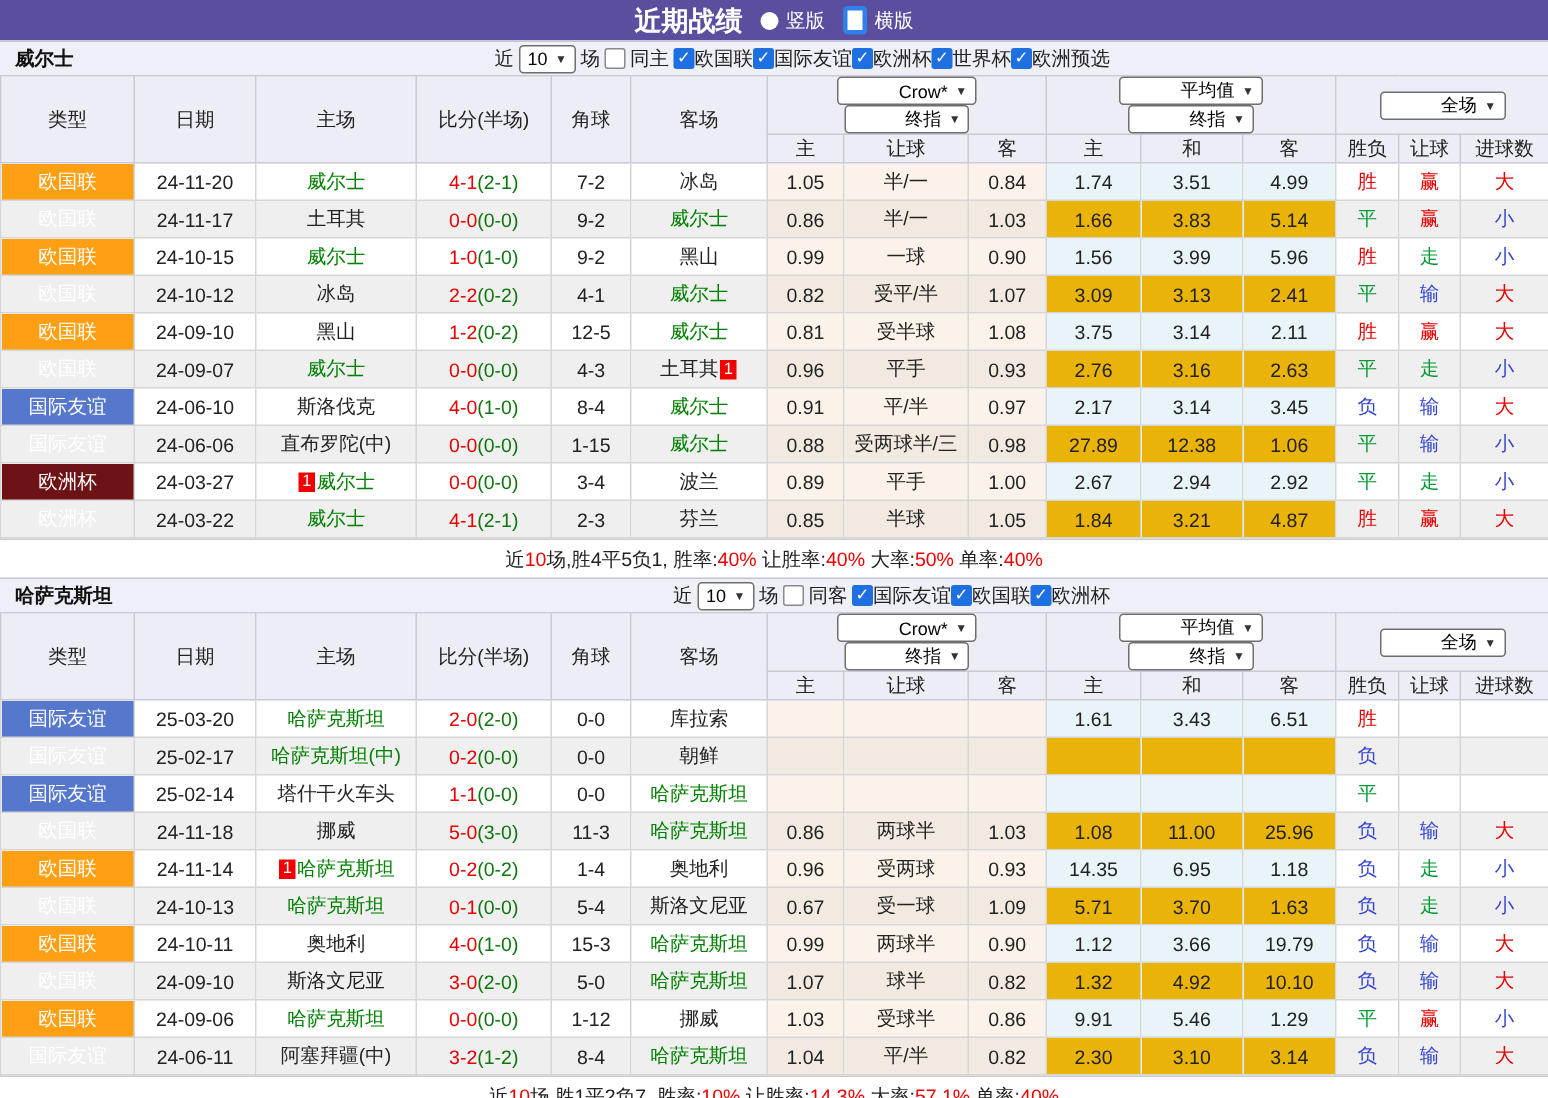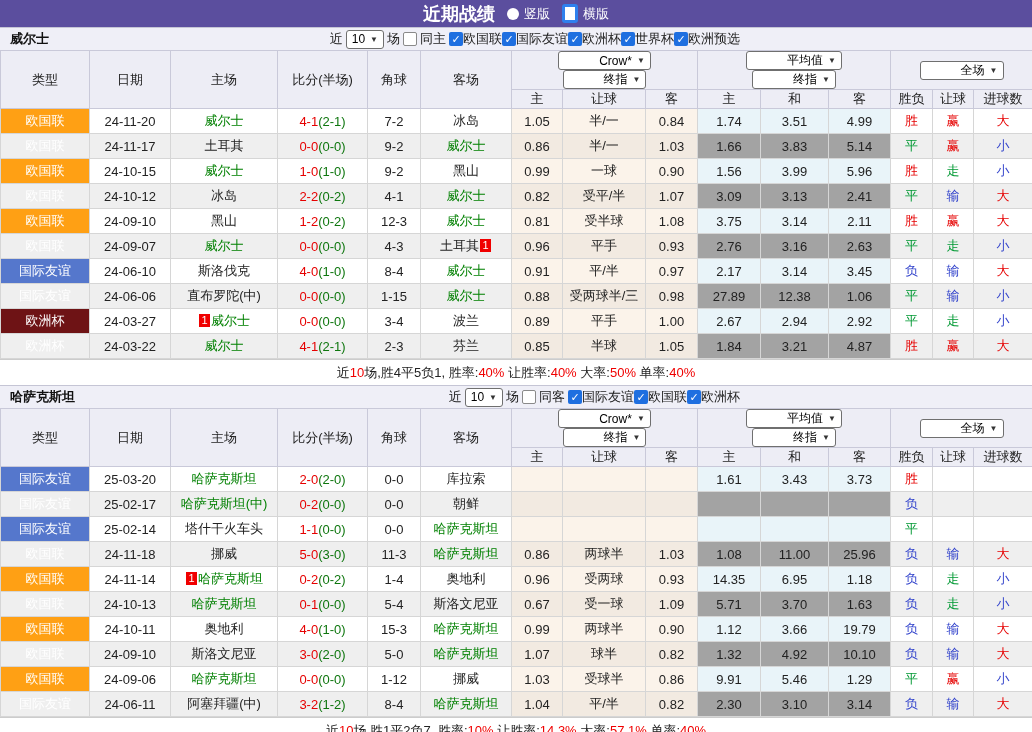--- a/index.html
+++ b/index.html
@@ -48,21 +48,21 @@
   tr.h2 th { height:19px; }
   th.grp .sel { margin:0 3px;padding-left:40px; }
   tbody td {
     border:1px solid #D6D6D6; text-align:center; height:25px; padding:0 2px;
     overflow:hidden; white-space:nowrap;
   }
   tr.alt td { background:#EFEFEF; }
   td.odds { background:#FBF3EA;margin-left:10px; }
   tr.alt td.odds { background:#F2EAE1; }
   td.avg { background:#E9F4F9; }
-  tr.alt td.avg { background:#a3a3a3; }
+  tr.alt td.avg { background:#eab308; }
   td.lg-orange { background:#FFA014; color:#fff; }
   td.lg-blue   { background:#5577CC; color:#fff; }
   td.lg-maroon { background:#6E1315; color:#fff; }
   .self { color:#008000; }
   .ft { color:#E60000; }
   .ht { color:#0E760E; }
   .cr { color:#E60000; }
   .cg { color:#009933; }
   .cbl { color:#3344CC; }
   .n1 {
@@ -250,21 +250,21 @@
     <td class="avg">2.41</td>
     <td class="cg">平</td>
     <td class="cbl">输</td>
     <td class="cr">大</td>
   </tr>
         <tr>
     <td class="lg-orange">欧国联</td>
     <td>24-09-10</td>
     <td><span>黑山</span></td>
     <td><span class="ft">1-2</span><span class="ht">(0-2)</span></td>
-    <td>12-3</td>
+    <td>12-5</td>
     <td><span class="self">威尔士</span></td>
     <td class="odds">0.81</td>
     <td class="odds">受半球</td>
     <td class="odds">1.08</td>
     <td class="avg">3.75</td>
     <td class="avg">3.14</td>
     <td class="avg">2.11</td>
     <td class="cr">胜</td>
     <td class="cr">赢</td>
     <td class="cr">大</td>
@@ -452,21 +452,21 @@
     <td>25-03-20</td>
     <td><span class="self">哈萨克斯坦</span></td>
     <td><span class="ft">2-0</span><span class="ht">(2-0)</span></td>
     <td>0-0</td>
     <td><span>库拉索</span></td>
     <td class="odds"></td>
     <td class="odds"></td>
     <td class="odds"></td>
     <td class="avg">1.61</td>
     <td class="avg">3.43</td>
-    <td class="avg">3.73</td>
+    <td class="avg">6.51</td>
     <td class="cr">胜</td>
     <td></td>
     <td></td>
   </tr>
         <tr class="alt">
     <td class="lg-blue">国际友谊</td>
     <td>25-02-17</td>
     <td><span class="self">哈萨克斯坦(中)</span></td>
     <td><span class="ft">0-2</span><span class="ht">(0-0)</span></td>
     <td>0-0</td>

